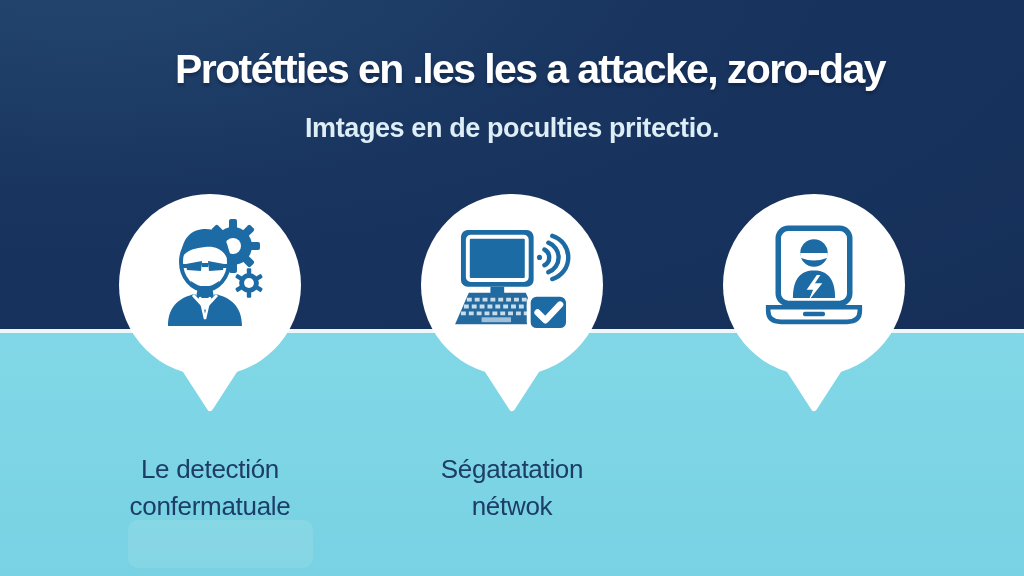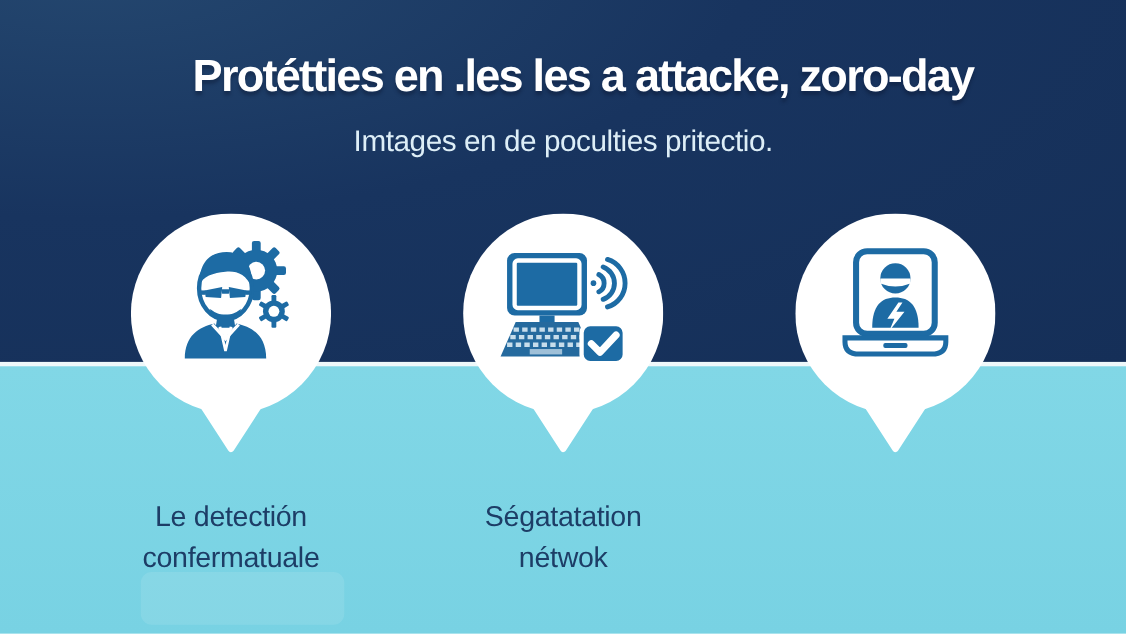--- a/index.html
+++ b/index.html
@@ -57,21 +57,21 @@
     z-index: 2;
     padding-left: 36px;
   }
   .subtitle {
     position: absolute;
     left: 0; top: 113px;
     width: 1024px;
     text-align: center;
     color: #ddeef7;
     font-size: 27px;
-    font-weight: 400;
+    font-weight: 700;
     letter-spacing: -0.4px;
     z-index: 2;
   }
 
   
   .bubble {
     position: absolute;
     top: 194px;
     width: 182px; height: 222px;
     z-index: 3;

